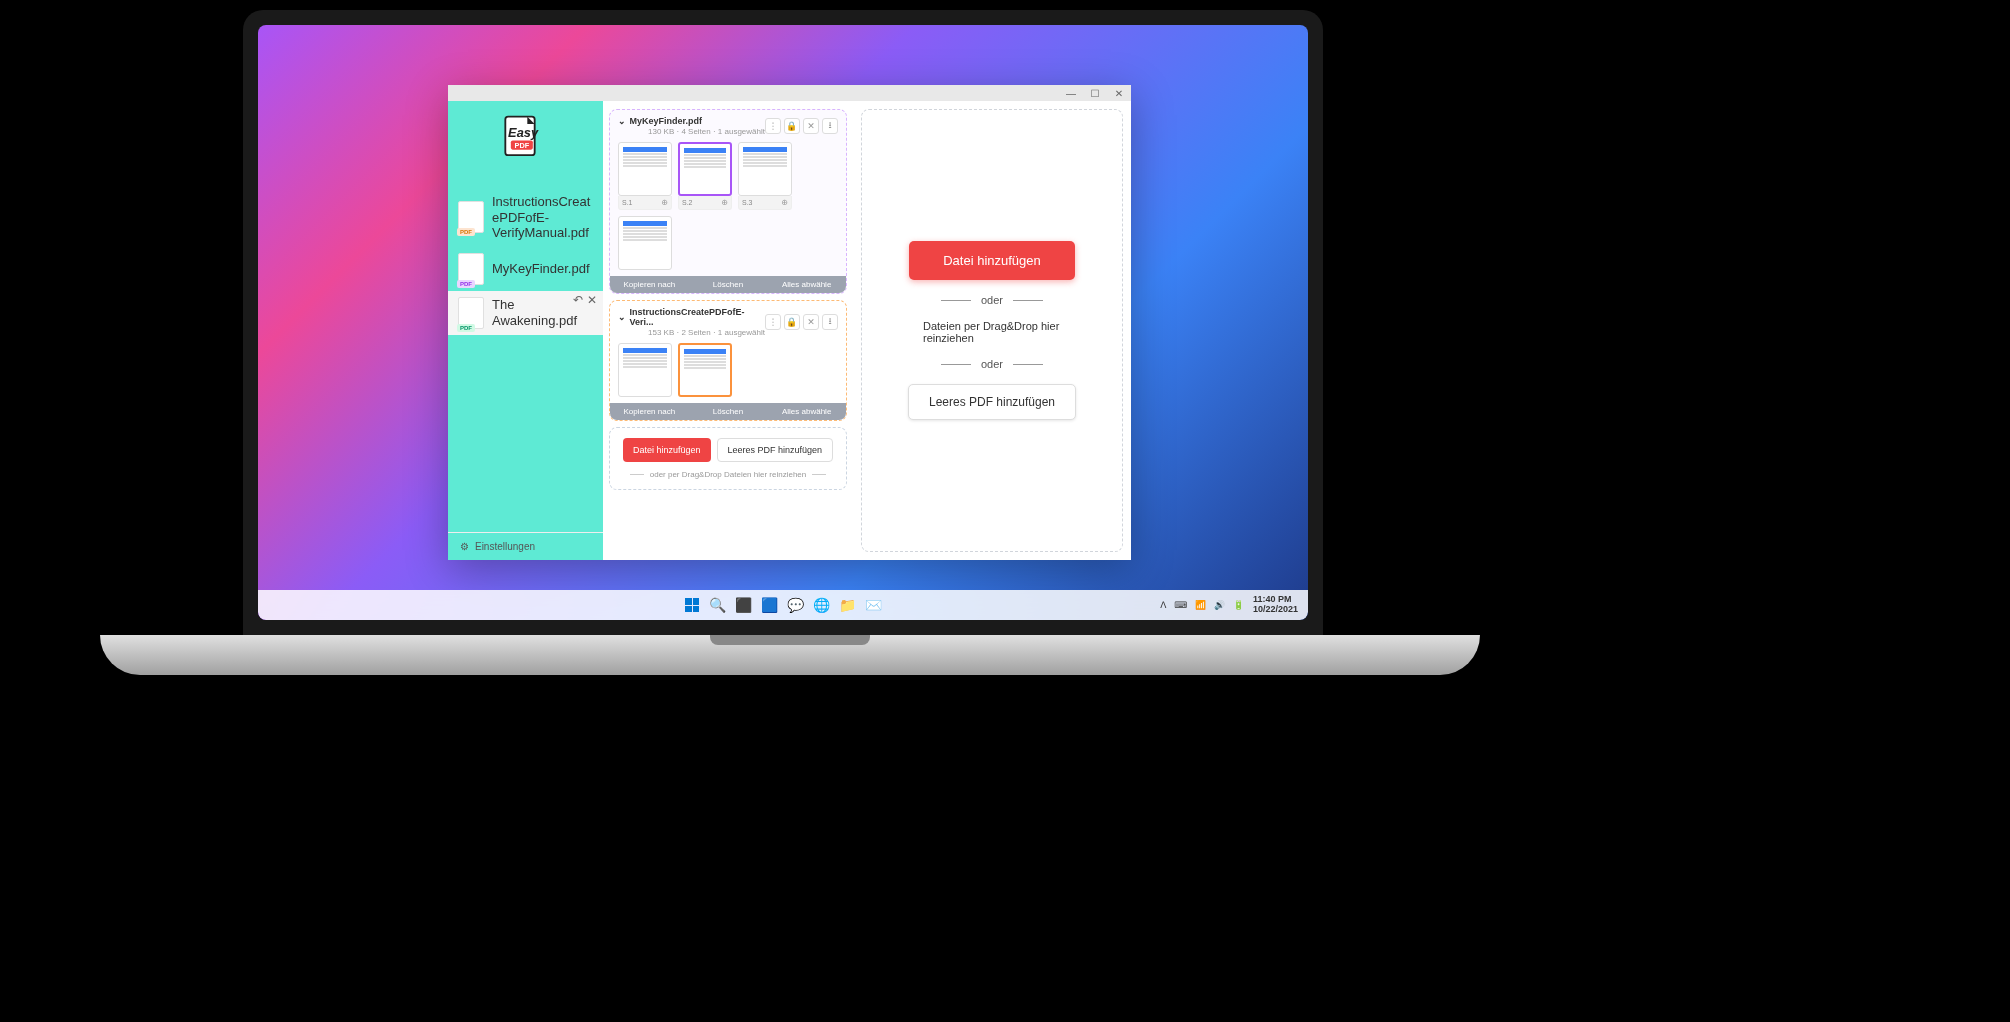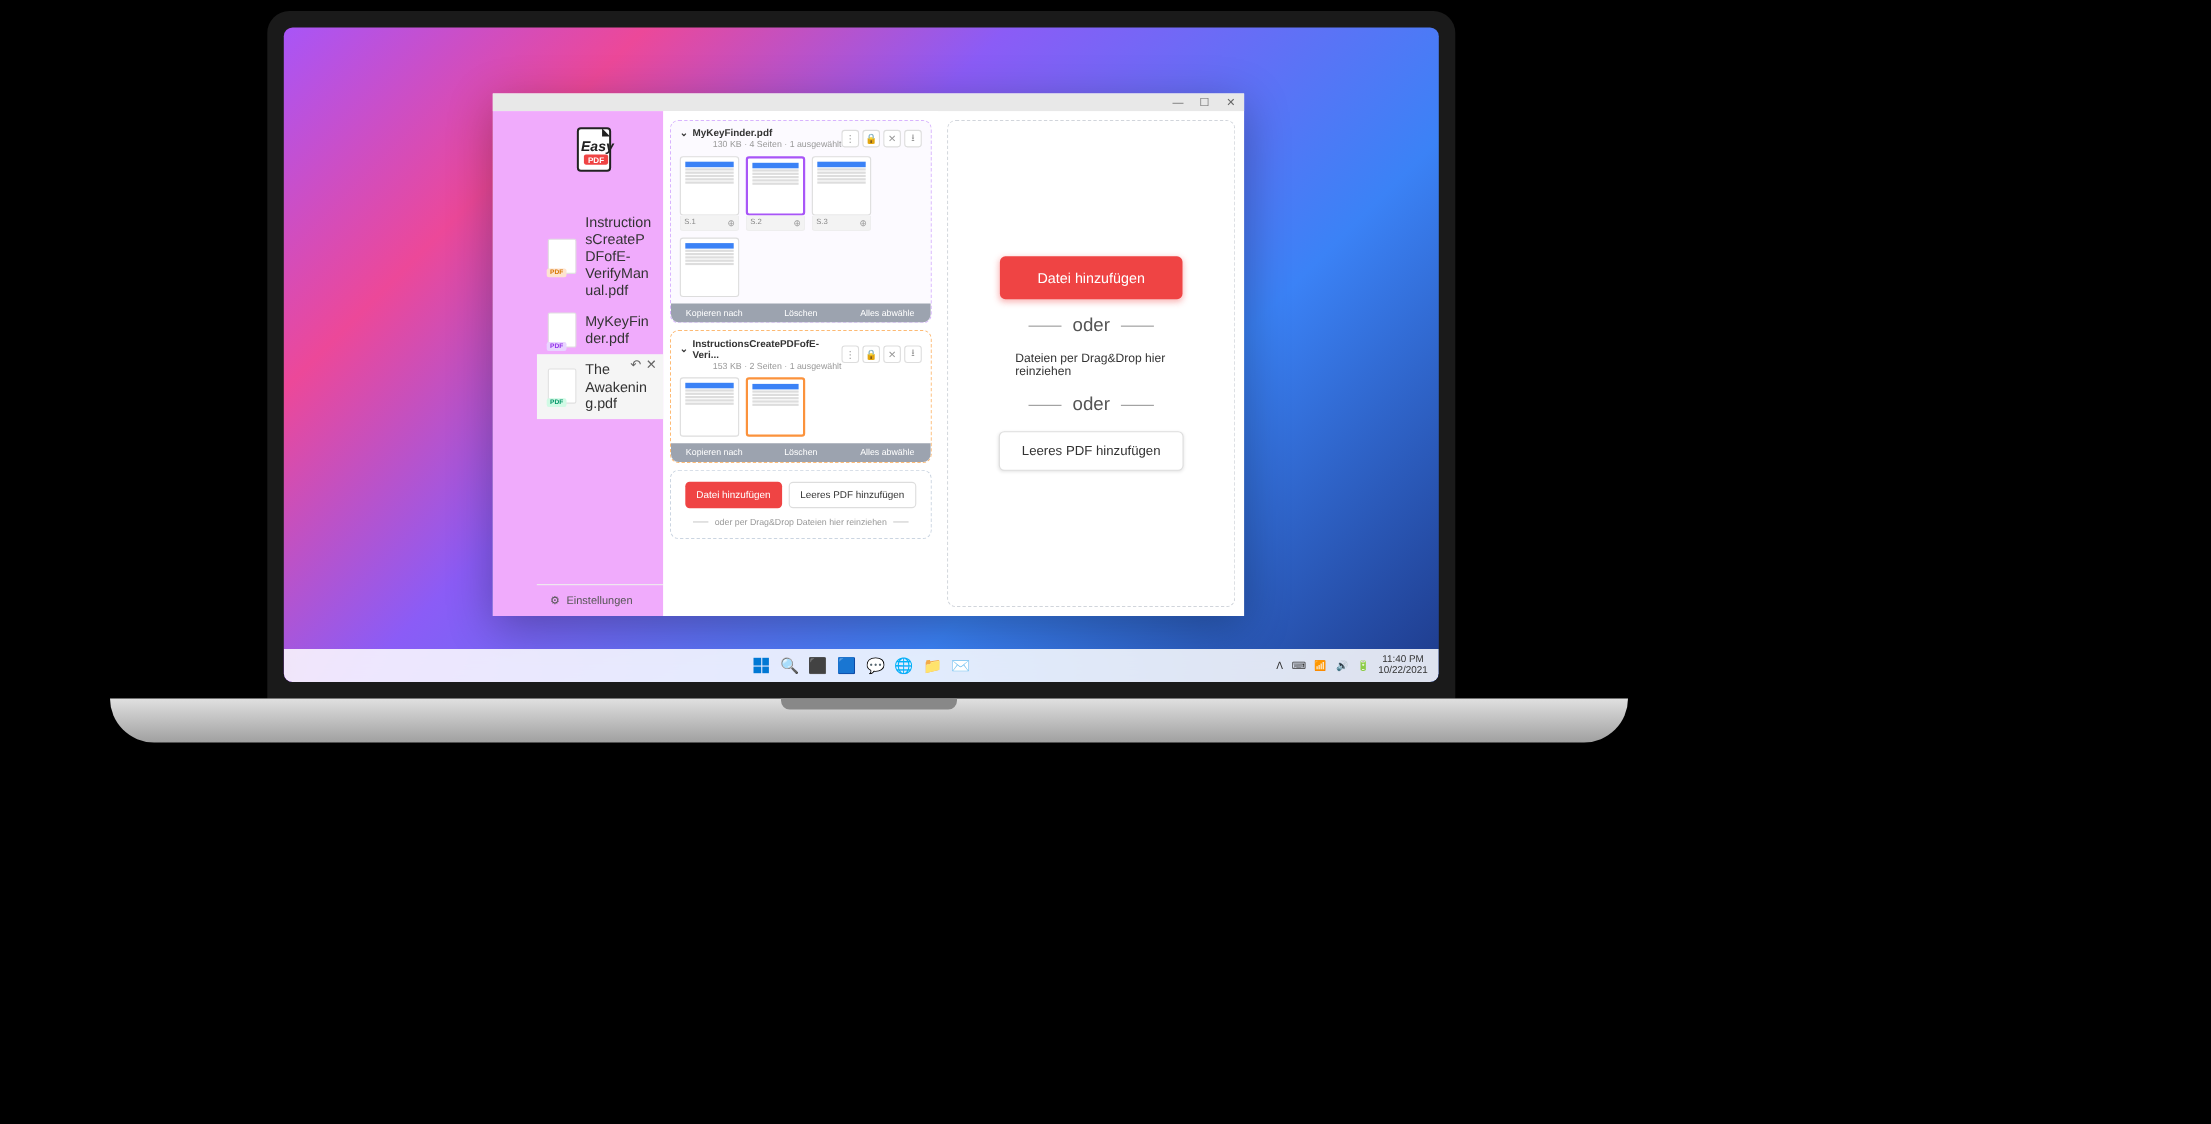--- a/index.html
+++ b/index.html
@@ -52,21 +52,21 @@
   height: 30px;
   background: rgba(255,255,255,0.85);
   backdrop-filter: blur(10px);
   display: flex;
   align-items: center;
   justify-content: center;
 }
 .taskbar-center { display: flex; gap: 8px; align-items: center; }
 .taskbar-icon { width: 18px; height: 18px; display: flex; align-items: center; justify-content: center; font-size: 14px; cursor: pointer; }
 .taskbar-right { position: absolute; right: 10px; display: flex; align-items: center; gap: 8px; font-size: 9px; color: #333; }
-.taskbar-time { text-align: center; line-height: 1.1; }
+.taskbar-time { text-align: left; line-height: 1.1; font-weight: bold; }
 
 .app-window {
   position: absolute;
   left: 190px;
   top: 60px;
   width: 683px;
   height: 475px;
   background: #fff;
   border-radius: 0;
   display: flex;
@@ -78,21 +78,21 @@
   height: 16px;
   background: #e8e8e8;
   display: flex;
   justify-content: flex-end;
   align-items: center;
 }
 .titlebar-btn { width: 24px; height: 16px; display: flex; align-items: center; justify-content: center; font-size: 10px; color: #666; cursor: pointer; }
 
 .app-body { display: flex; flex: 1; overflow: hidden; }
 
-.sidebar { width: 155px; background: #f0abfc; display: flex; flex-direction: column; padding-left: 40px; }
+.sidebar { width: 155px; background: #5eead4; display: flex; flex-direction: column; }
 .logo-area { padding: 12px 20px 20px; display: flex; justify-content: center; }
 .logo { width: 55px; height: 55px; }
 
 .file-list { flex: 1; overflow-y: auto; }
 .file-item { display: flex; align-items: center; padding: 6px 10px; position: relative; }
 .file-item.active { background: #f5f5f5; }
 .file-thumb { width: 26px; height: 32px; background: #fff; border: 1px solid #e0e0e0; border-radius: 2px; position: relative; flex-shrink: 0; }
 .file-badge { position: absolute; bottom: -4px; left: -2px; font-size: 6px; font-weight: bold; padding: 1px 3px; border-radius: 2px; }
 .badge-orange { background: #fde4d0; color: #d97706; }
 .badge-purple { background: #e9d5ff; color: #9333ea; }
@@ -133,21 +133,21 @@
 .btn-row { display: flex; gap: 6px; justify-content: center; margin-bottom: 8px; }
 .btn-red-sm { background: #ef4444; color: #fff; font-size: 9px; padding: 6px 10px; border-radius: 4px; border: none; cursor: pointer; }
 .btn-white-sm { background: #fff; color: #333; font-size: 9px; padding: 6px 10px; border-radius: 4px; border: 1px solid #ddd; cursor: pointer; }
 .add-desc { font-size: 8px; color: #999; display: flex; align-items: center; justify-content: center; gap: 6px; }
 .add-desc::before, .add-desc::after { content: ""; flex: none; width: 14px; border-top: 1px solid #ccc; }
 
 .right-panel { flex: 1; padding: 8px 8px; }
 .drop-zone { border: 1px dashed #d1d5db; border-radius: 8px; height: 100%; display: flex; flex-direction: column; align-items: center; justify-content: center; gap: 14px; padding: 20px; }
 .btn-red-lg { background: #ef4444; color: #fff; font-size: 13px; padding: 12px 34px; border-radius: 5px; border: none; cursor: pointer; box-shadow: 0 2px 6px rgba(239,68,68,0.4); }
 .btn-white-lg { background: #fff; color: #333; font-size: 12px; padding: 10px 20px; border-radius: 5px; border: 1px solid #ddd; cursor: pointer; box-shadow: 0 1px 3px rgba(0,0,0,0.1); }
-.or-row { display: flex; align-items: center; gap: 10px; font-size: 17px; color: #555; }
+.or-row { display: flex; align-items: center; gap: 10px; font-size: 11px; color: #555; }
 .or-row::before, .or-row::after { content: ""; width: 30px; border-top: 1px solid #999; }
 .drop-text { font-size: 11px; color: #333; padding-left: 41px; }
 
 .win-icon { display: inline-grid; grid-template-columns: 1fr 1fr; grid-template-rows: 1fr 1fr; gap: 1px; width: 14px; height: 14px; }
 .win-icon span { background: #0078d4; }
 </style>
 </head>
 <body>
 
 <div class="laptop-frame">

